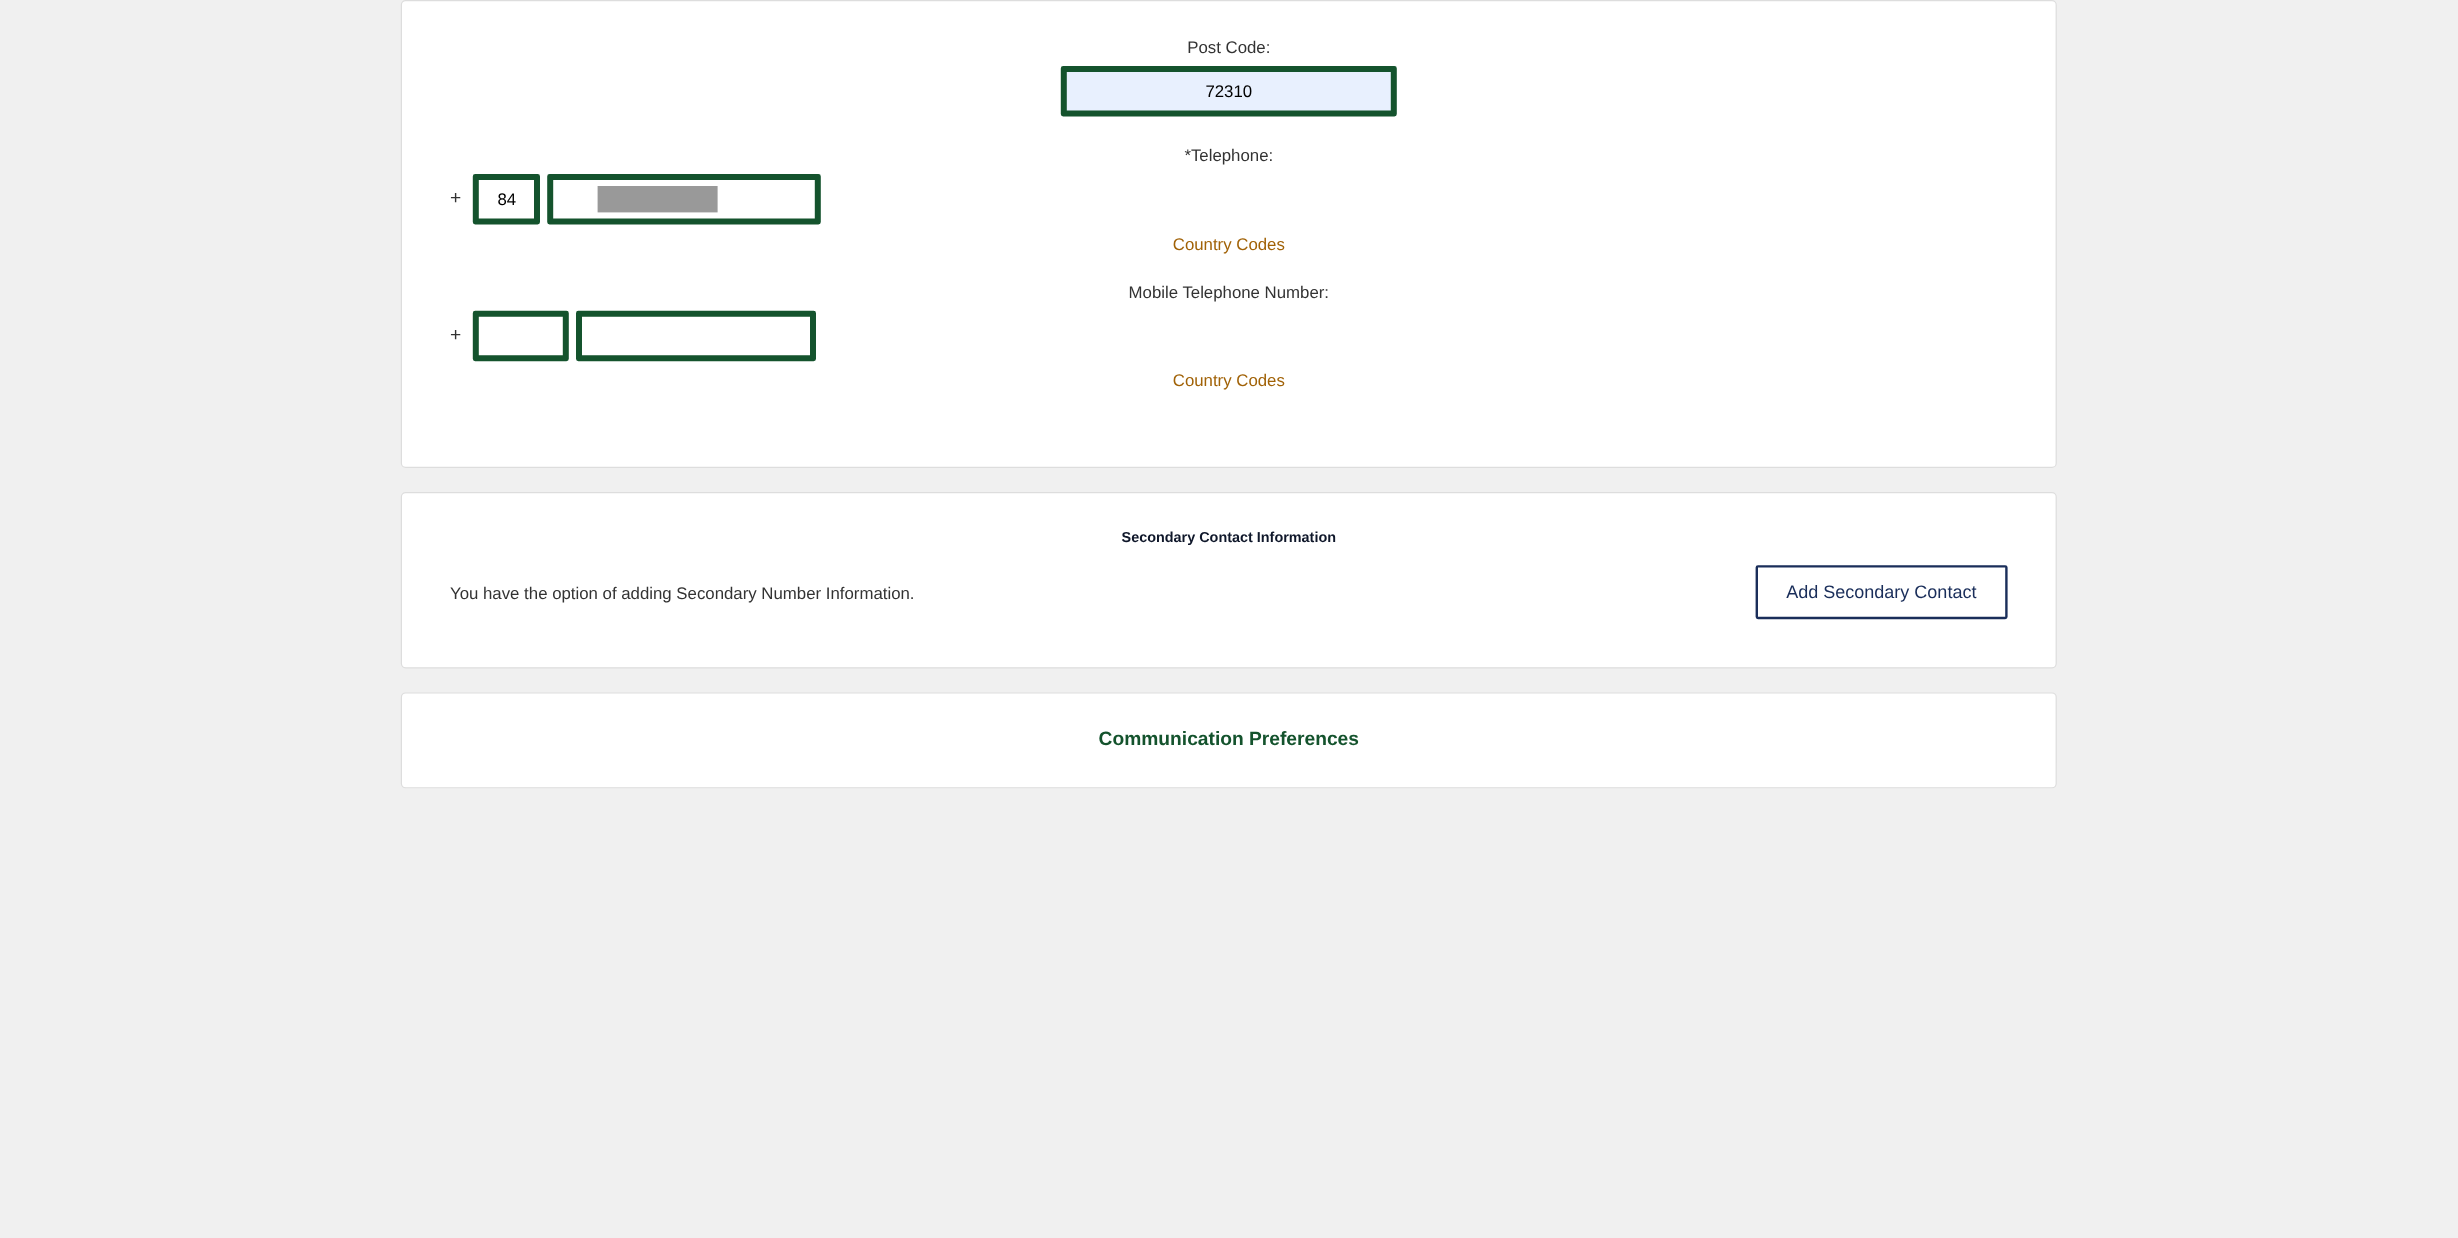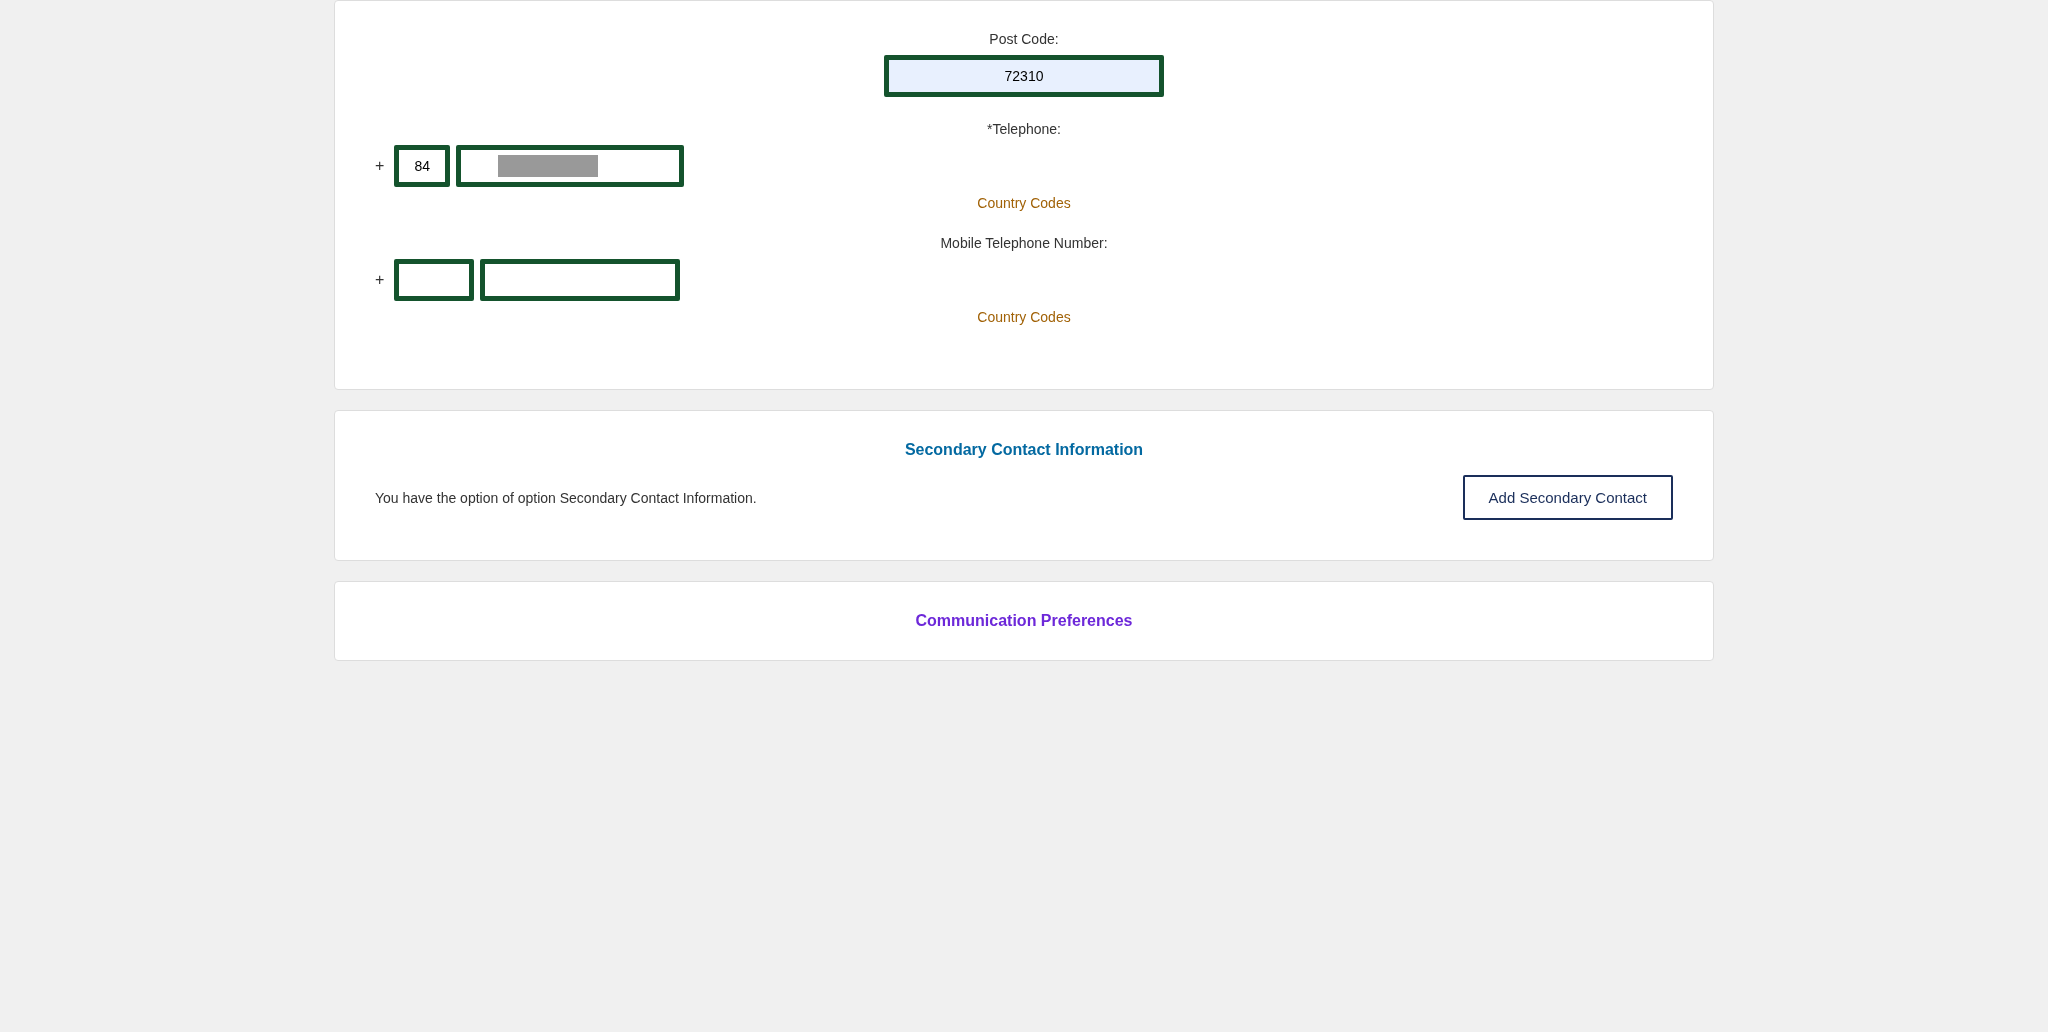--- a/index.html
+++ b/index.html
@@ -107,23 +107,23 @@
       left: 42px;
       transform: translateY(-50%);
       width: 100px;
       height: 22px;
       background: #999;
       pointer-events: none;
     }
 
     
     .section-title {
-      font-size: 16px;
+      font-size: 12px;
       font-weight: 600;
-      color: #0369a1;
+      color: #0f172a;
       margin-bottom: 16px;
     }
 
     .secondary-contact-row {
       display: flex;
       align-items: center;
       justify-content: space-between;
     }
 
     .secondary-contact-description {
@@ -147,21 +147,21 @@
     .comm-pref-card {
       background: #fff;
       border: 1px solid #ddd;
       border-radius: 4px;
       padding: 30px 40px;
     }
 
     .comm-pref-title {
       font-size: 16px;
       font-weight: 600;
-      color: #6d28d9;
+      color: #14532d;
     }
   </style>
 </head>
 <body>
 
 <div class="page-wrapper">
 
   <div class="card">
 
     <div class="field-group">
@@ -191,21 +191,21 @@
         <input class="text-input mobile-number-input" type="text" value="" style="">
       </div>
       <a href="#" class="country-codes-link">Country Codes</a>
     </div>
 
   </div>
 
   <div class="card">
     <h2 class="section-title">Secondary Contact Information</h2>
     <div class="secondary-contact-row">
-      <p class="secondary-contact-description">You have the option of option Secondary Contact Information.</p>
+      <p class="secondary-contact-description">You have the option of adding Secondary Number Information.</p>
       <button class="add-secondary-btn">Add Secondary Contact</button>
     </div>
   </div>
 
   <div class="comm-pref-card">
     <h2 class="comm-pref-title">Communication Preferences</h2>
   </div>
 
 </div>
 

